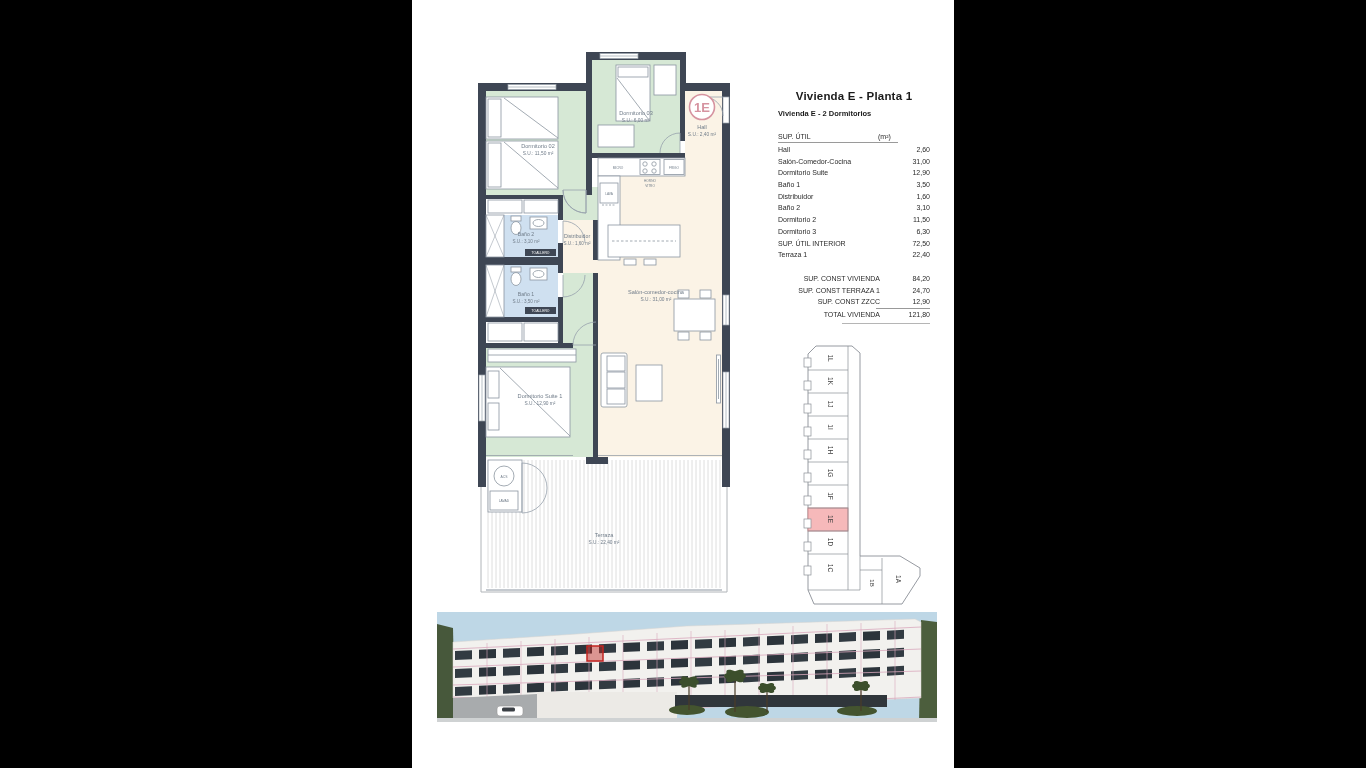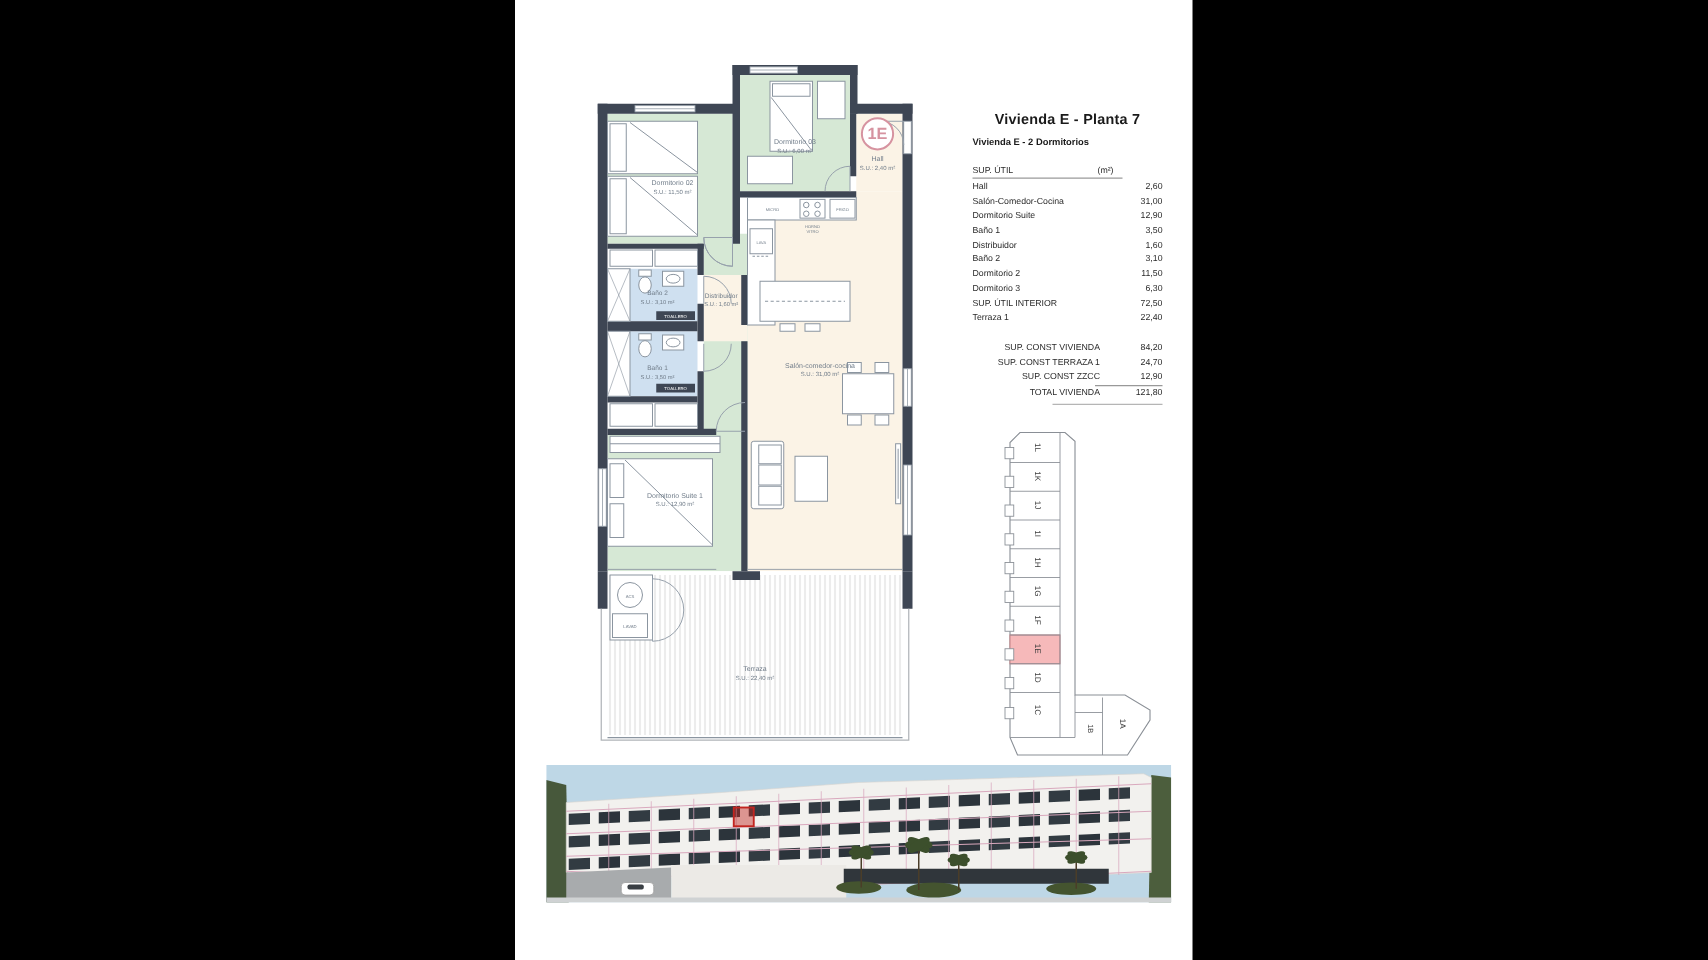--- a/index.html
+++ b/index.html
@@ -242,21 +242,21 @@
       <text x="196" y="123.5" font-size="3.2">FRIGO</text>
       <text x="172" y="137" font-size="3.2">HORNO</text>
       <text x="172" y="141.5" font-size="3.2">VITRO</text>
       <text x="131" y="150" font-size="3.2">LAVA</text>
       <text x="26" y="433" font-size="3.4">ACS</text>
       <text x="26" y="457" font-size="3.4">LAVAD</text>
     </g>
   </svg>
 
   <div class="info">
-    <div class="title">Vivienda E - Planta 7</div>
+    <div class="title">Vivienda E - Planta 1</div>
     <div class="subtitle">Vivienda E - 2 Dormitorios</div>
 
     <div class="table">
       <div class="thead">
         <span>SUP. ÚTIL</span>
         <span class="unit">(m²)</span>
       </div>
       <div class="trow">
           <span class="tl">Hall</span>
           <span class="tv">2,60</span>

